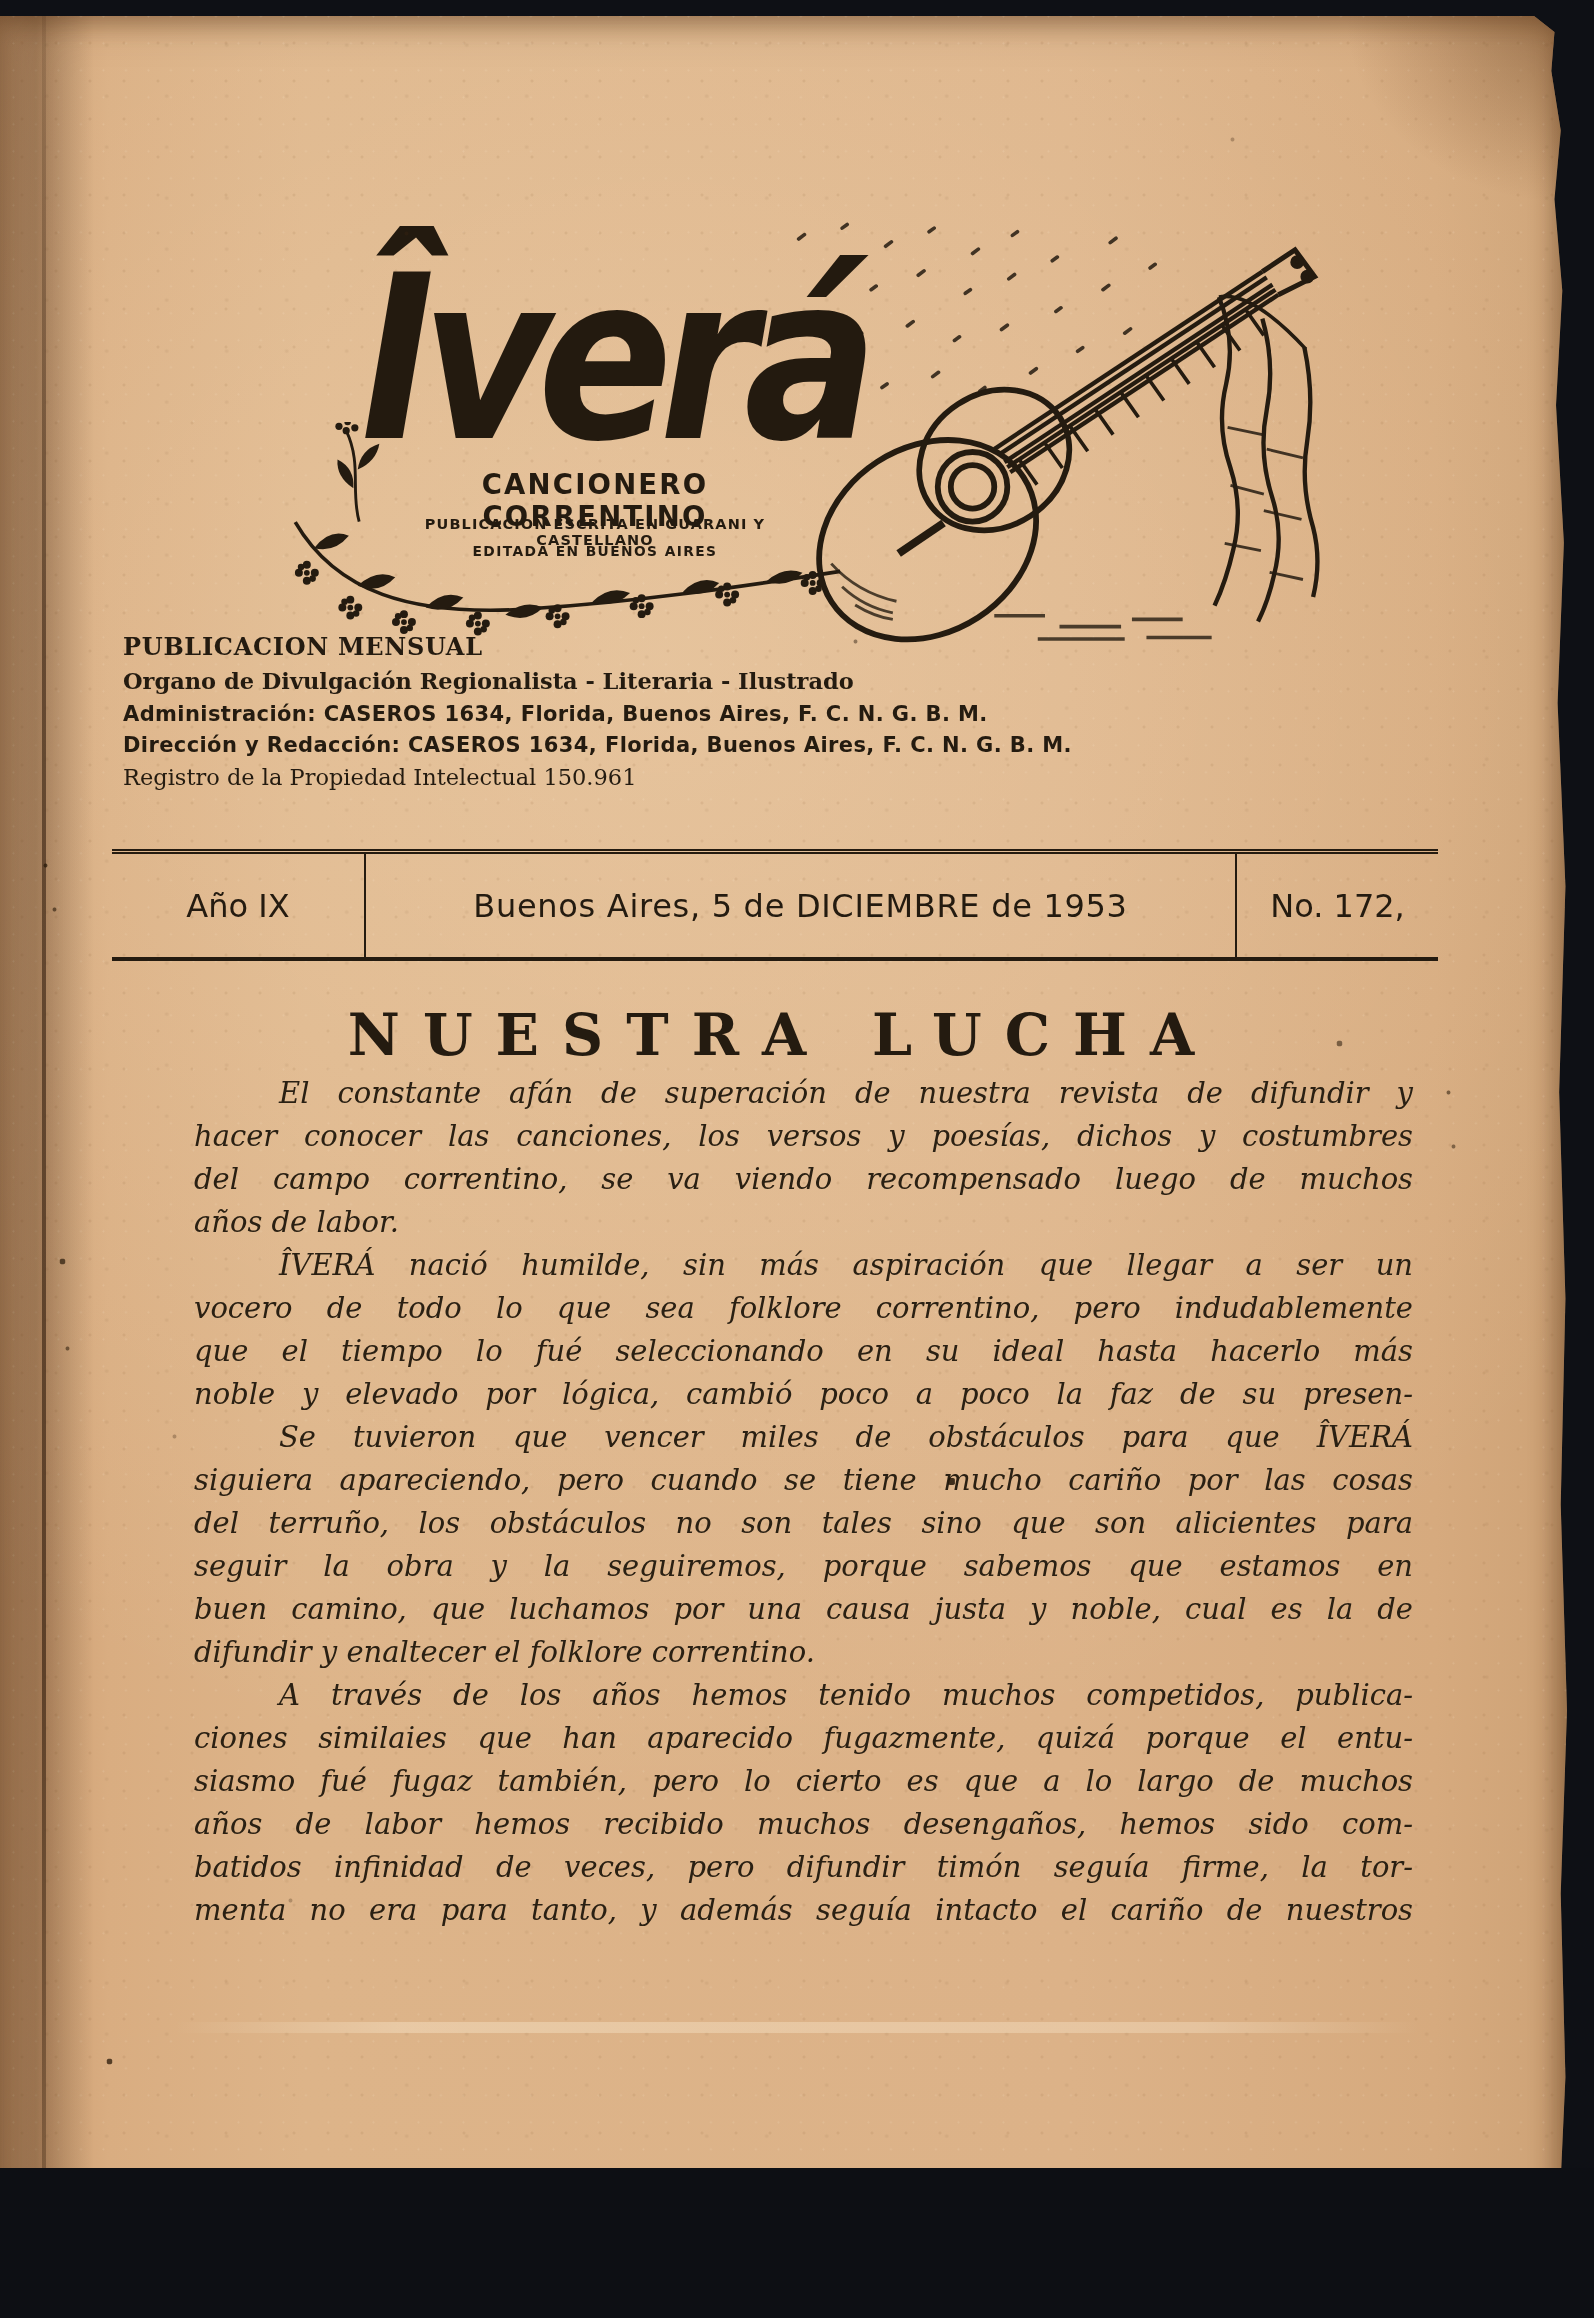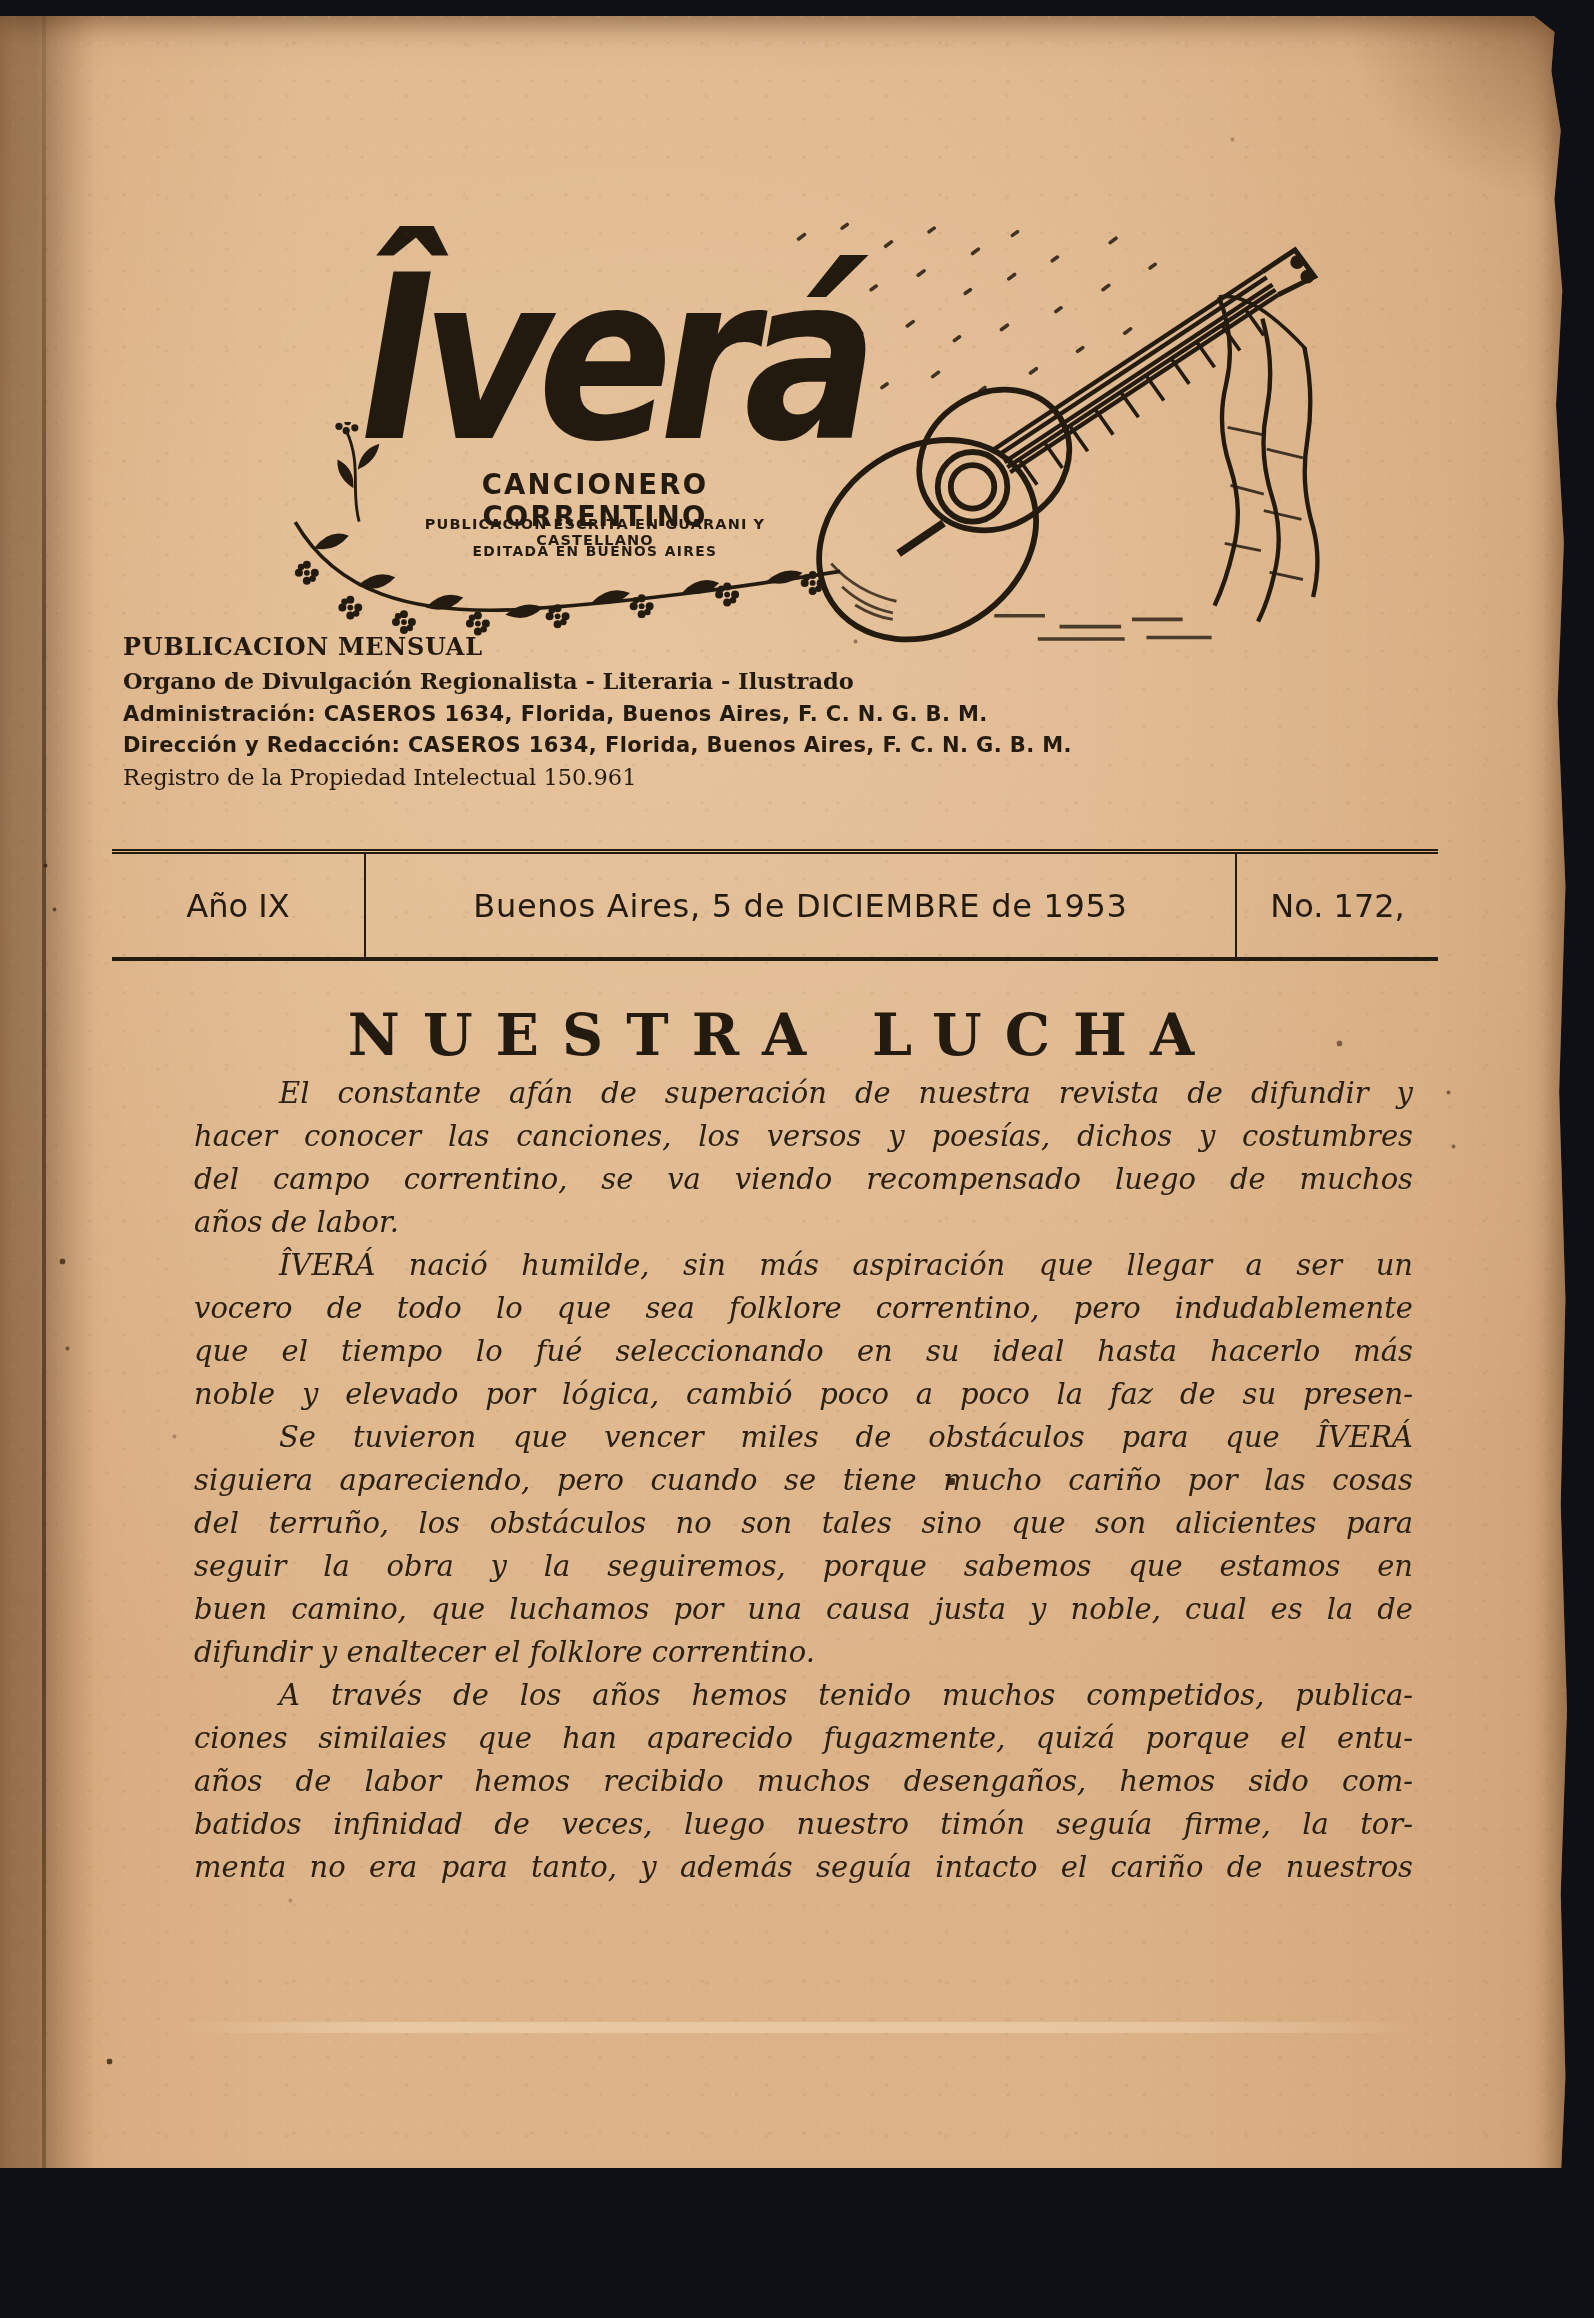--- a/index.html
+++ b/index.html
@@ -197,22 +197,23 @@
         <div class="bodyline">que el tiempo lo fué seleccionando en su ideal hasta hacerlo más</div>
         <div class="bodyline">noble y elevado por lógica, cambió poco a poco la faz de su presen-</div>
         <div class="bodyline firstline">Se tuvieron que vencer miles de obstáculos para que ÎVERÁ</div>
         <div class="bodyline">siguiera apareciendo, pero cuando se tiene mucho cariño por las cosas</div>
         <div class="bodyline">del terruño, los obstáculos no son tales sino que son alicientes para</div>
         <div class="bodyline">seguir la obra y la seguiremos, porque sabemos que estamos en</div>
         <div class="bodyline">buen camino, que luchamos por una causa justa y noble, cual es la de</div>
         <div class="bodyline endline">difundir y enaltecer el folklore correntino.</div>
         <div class="bodyline firstline">A través de los años hemos tenido muchos competidos, publica-</div>
         <div class="bodyline">ciones similaies que han aparecido fugazmente, quizá porque el entu-</div>
+        <div class="bodyline">siasmo fué fugaz también, pero lo cierto es que a lo largo de muchos</div>
         <div class="bodyline">años de labor hemos recibido muchos desengaños, hemos sido com-</div>
-        <div class="bodyline">batidos infinidad de veces, luego nuestro timón seguía firme, la tor-</div>
+        <div class="bodyline">batidos infinidad de veces, pero difundir timón seguía firme, la tor-</div>
         <div class="bodyline">menta no era para tanto, y además seguía intacto el cariño de nuestros</div>
       </div>
 
     <div class="streak"></div>
     <div class="specks"></div>
   </div>
 </div>
 
 
 </body></html>

